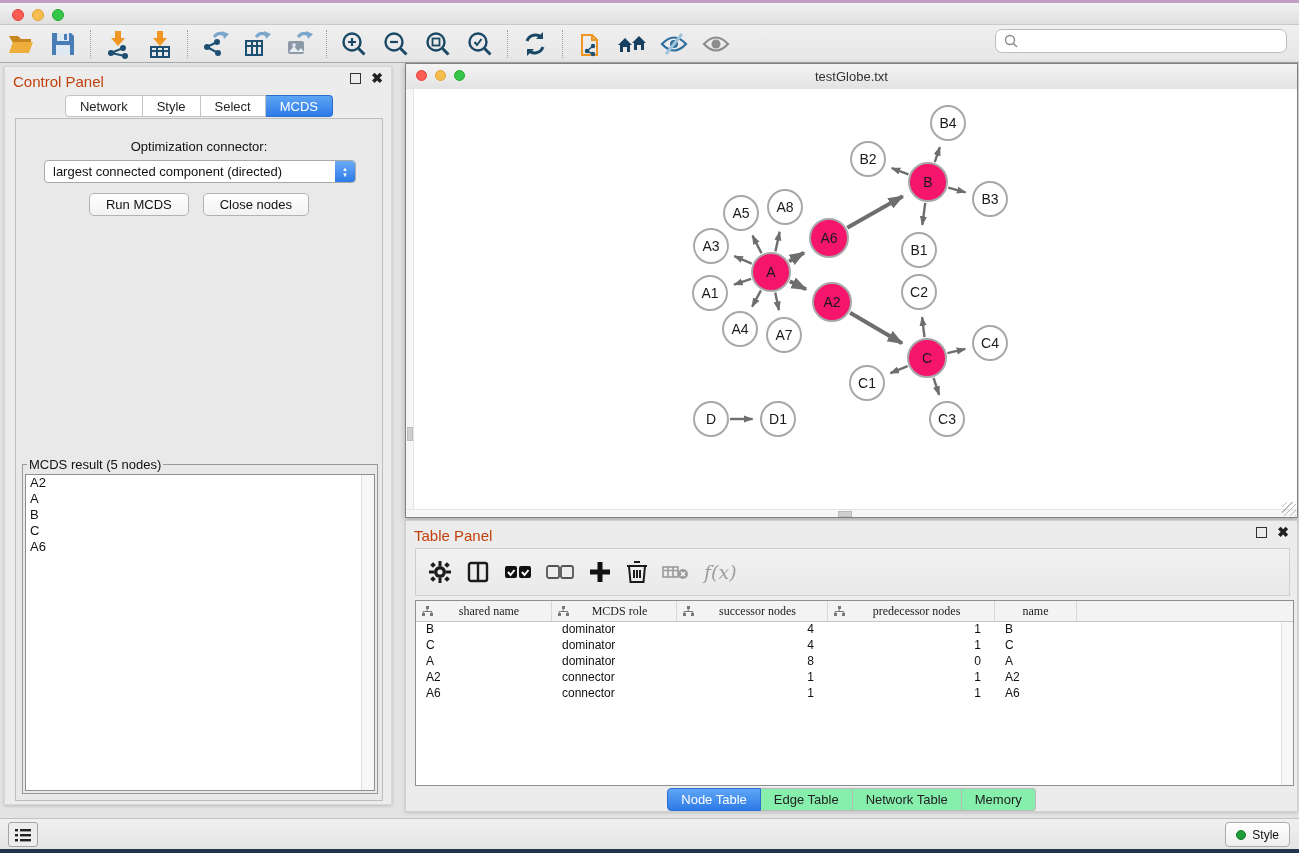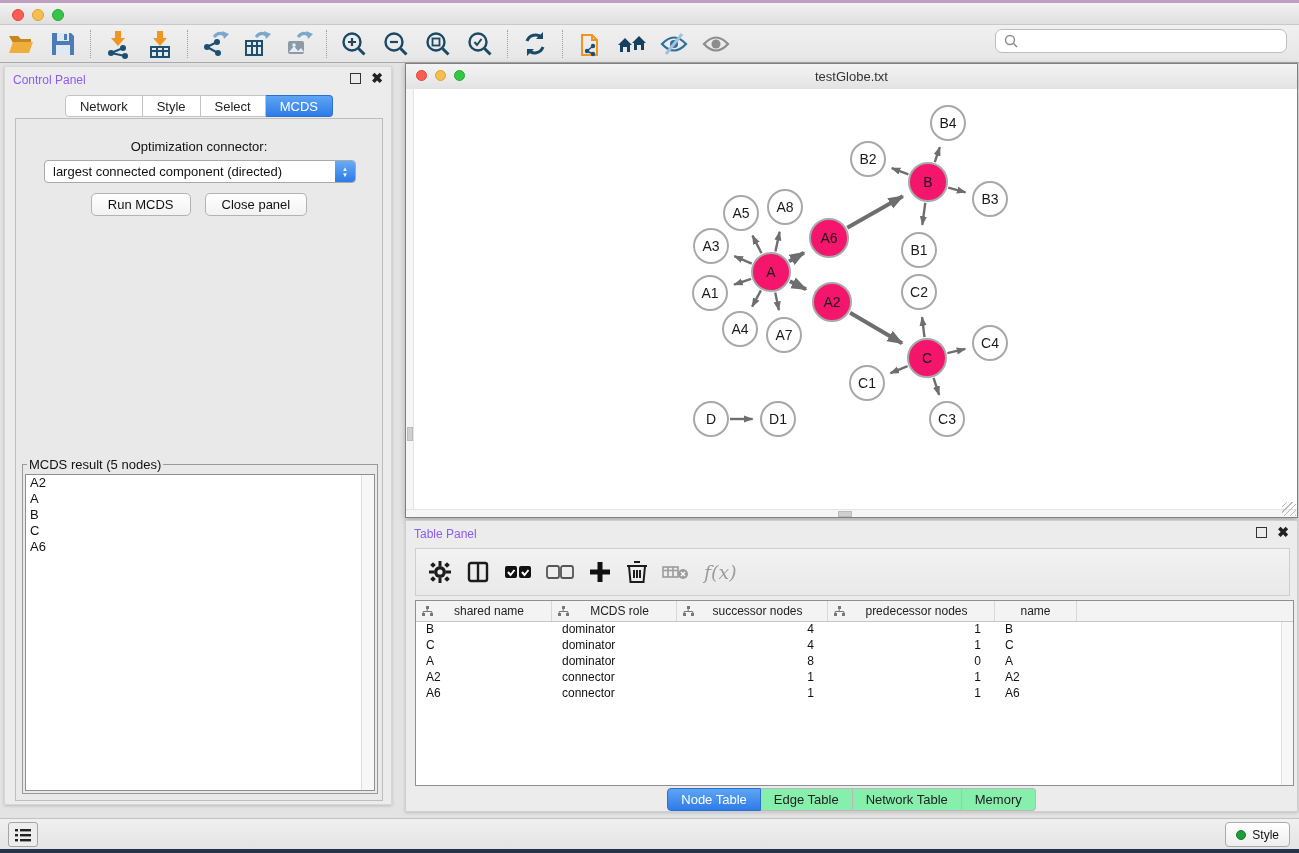--- a/index.html
+++ b/index.html
@@ -25,21 +25,21 @@
   .tb-icon { width:34px; height:32px; display:flex; align-items:center; justify-content:center; margin:0 4px; }
   .tb-sep { width:1px; height:28px; margin:0 6px; border-left:1px dotted #9e9e9e; }
   .search-wrap { position:absolute; right:12px; top:4px; width:292px; height:24px; background:#fff;
     border:1px solid #bdbdbd; border-radius:7px; display:flex; align-items:center; padding-left:6px; }
   .search-wrap input { border:none; outline:none; flex:1; font-size:12px; background:transparent; height:20px; }
 
   
   .control-panel { position:absolute; left:4px; top:66px; width:388px; height:739px;
     background:#ececec; box-shadow:0 1px 3px rgba(0,0,0,.18); border:1px solid #d7d7d7; }
   .panel-header { position:relative; height:26px; }
-  .panel-header .ph-title { position:absolute; left:8px; top:6px; font-size:12px; color:#8b5cf6; }
+  .panel-header .ph-title { position:absolute; left:8px; top:6px; font-size:15px; color:#c2410c; }
   .win-btns { position:absolute; right:8px; top:6px; display:flex; gap:10px; align-items:center; }
   .float-btn { width:11px; height:11px; border:1.5px solid #333; background:transparent; }
   .close-btn { font-size:14px; font-weight:bold; color:#222; line-height:11px; }
 
   .cp-tabs { position:absolute; left:0; width:388px; top:28px; height:22px; display:flex; justify-content:center; }
   .cp-tab { height:22px; padding:0 14px; font-size:13px; color:#222; background:#fff;
     border:1px solid #c3c3c3; border-left:none; display:flex; align-items:center; }
   .cp-tab:first-child { border-left:1px solid #c3c3c3; border-radius:4px 0 0 4px; }
   .cp-tab:last-child { border-radius:0 4px 4px 0; }
   .cp-tab.active { background:linear-gradient(#5fa5f4,#2d7be8); color:#fff; border-color:#2d6fd0; }
@@ -82,21 +82,21 @@
   
   .table-panel { position:absolute; left:405px; top:520px; width:893px; height:292px;
     background:#ececec; border:1px solid #cfcfcf; box-shadow:0 1px 3px rgba(0,0,0,.15); }
   .tp-toolbar { position:absolute; left:9px; top:27px; width:875px; height:48px;
     background:linear-gradient(#f2f2f2,#e9e9e9); border:1px solid #cecece; display:flex; align-items:center; padding-left:12px; }
   .tp-icon { margin-right:14px; display:flex; align-items:center; justify-content:center; }
   .fx-label { font-family:"DejaVu Serif", serif; font-style:italic; font-size:19px; color:#9c9c9c; }
 
   .data-table { position:absolute; left:9px; top:79px; width:879px; height:186px; background:#fff; border:1px solid #8f8f8f; overflow:hidden; }
   .dt-header { display:flex; height:21px; background:#f3f3f3; border-bottom:1px solid #c6c6c6; }
-  .dt-hcell { display:flex; align-items:center; border-right:1px solid #d8d8d8; font-size:12px; color:#222; padding-left:6px; }
+  .dt-hcell { display:flex; align-items:center; border-right:1px solid #d8d8d8; font-size:12px; color:#222; padding-left:6px;font-family:Liberation Serif, serif; }
   .dt-hcell .hlabel { flex:1; text-align:center; padding-right:6px; }
   .dt-row { display:flex; height:16px; }
   .dt-cell { font-size:12px; color:#111; padding-left:10px; white-space:nowrap; }
   .dt-cell.num { text-align:right; padding-right:14px; padding-left:0; }
   .dt-scroll { position:absolute; right:0; top:21px; width:12px; bottom:0; background:#f7f7f7; border-left:1px solid #e0e0e0; }
 
   .tp-tabs { position:absolute; left:0; width:100%; top:267px; display:flex; justify-content:center; }
   .tp-tab { height:23px; padding:0 13px; font-size:13px; background:#86efac; color:#222;
     border:1px solid #b9b9b9; border-left:none; display:flex; align-items:center; }
   .tp-tab:first-child { border-left:1px solid #b9b9b9; border-radius:4px 0 0 4px; }
@@ -290,21 +290,21 @@
       <div class="opt-label">Optimization connector:</div>
       <div class="dropdown">
         <span class="dd-text">largest connected component (directed)</span>
         <span class="dd-stepper">
             <span>▲</span>
             <span>▼</span>
           </span>
       </div>
       <div class="cp-buttons">
         <div class="cp-btn">Run MCDS</div>
-        <div class="cp-btn">Close panel</div>
+        <div class="cp-btn">Close nodes</div>
       </div>
       <fieldset class="result-box">
         <legend>MCDS result (5 nodes)</legend>
         <div class="result-list" id="mcds-list">
           <div class="result-item">A2</div>
             <div class="result-item">A</div>
             <div class="result-item">B</div>
             <div class="result-item">C</div>
             <div class="result-item">A6</div>
             <div class="result-scroll"></div>

